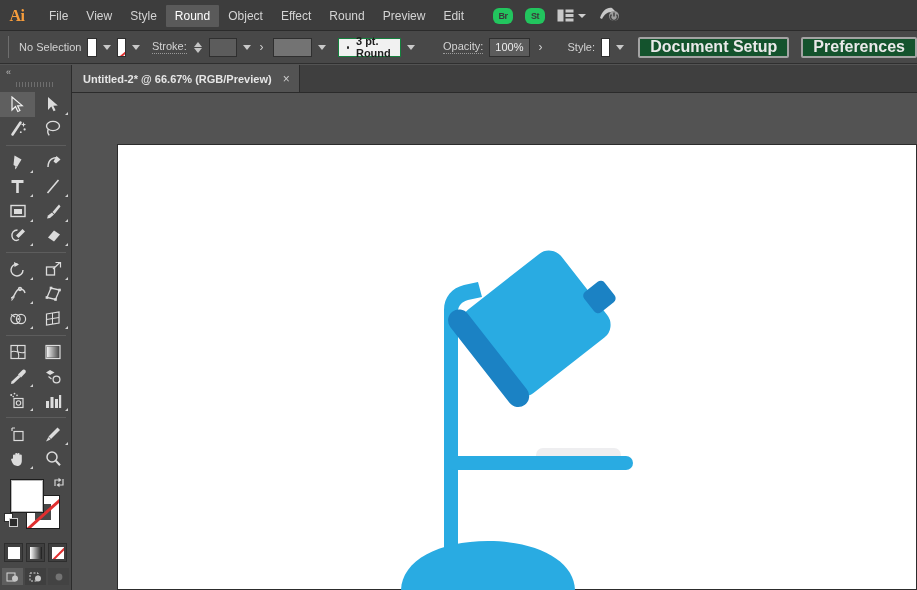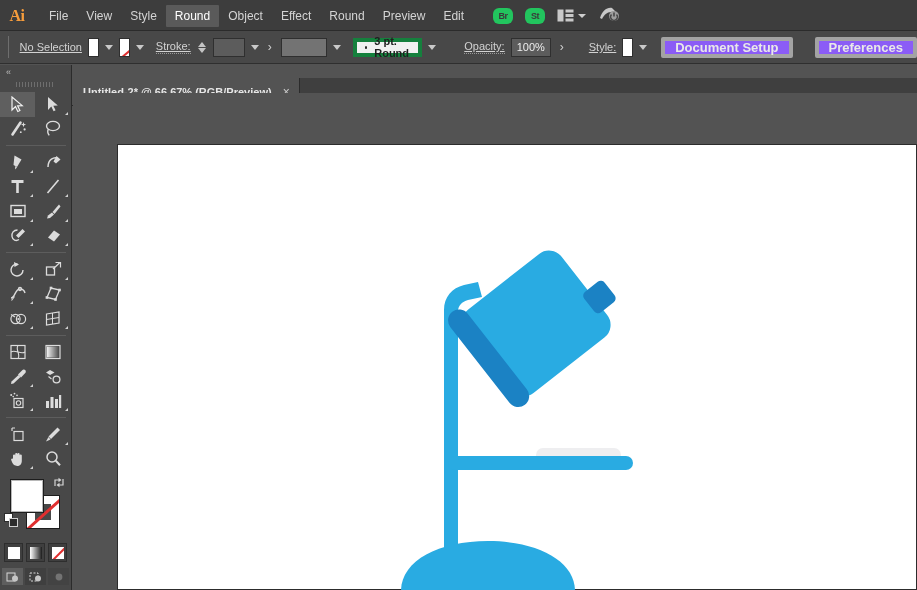--- a/index.html
+++ b/index.html
@@ -69,21 +69,21 @@
     border-bottom: 1px solid #2f2f2f;
     display: flex; align-items: center;
     padding-left: 8px;
     gap: 6px;
   }
   .grip {
     width: 6px; height: 22px;
     background-image: repeating-linear-gradient(to right, #6e6e6e 0 1px, transparent 1px 3px);
     margin-right: 3px;
   }
-  .cb-label { font-size: 11px; color: #d2d2d2; white-space: nowrap; text-decoration: underline; }
+  .cb-label { font-size: 11px; color: #d2d2d2; white-space: nowrap; }
   .cb-label.dotted { border-bottom: 1px dotted #9a9a9a; padding-bottom: 1px; }
   .swatch {
     width: 23px; height: 19px;
     border: 1px solid #2f2f2f;
     background: #ffffff;
   }
   .swatch.none {
     background: #ffffff;
     position: relative; overflow: hidden;
   }
@@ -108,45 +108,45 @@
   .stepper i.dn { border-top: 5px solid #c4c4c4; }
   .field-dark {
     height: 19px; background: #5c5c5c;
     border: 1px solid #2f2f2f;
     display: flex; align-items: center;
     padding: 0 4px;
     font-size: 11px; color: #e8e8e8;
   }
   .brush-field {
     height: 19px; background: #f1f1f1;
-    border: 4px solid #15803d;
+    border: 1px solid #15803d;
     display: flex; align-items: center; gap: 7px;
     padding: 0 8px;
     font-size: 11px; color: #1e1e1e; font-weight: bold;
   }
   .brush-dot { width: 3px; height: 3px; border-radius: 50%; background: #1e1e1e; }
   .opacity-field {
     width: 58px; height: 19px; background: #5c5c5c;
     border: 1px solid #2f2f2f;
     display: flex; align-items: center; padding: 0 5px;
     font-size: 11px; color: #ededed;
   }
   .more-arrow { color: #cfcfcf; font-size: 12px; padding: 0 3px; }
   .btn {
     height: 21px; padding: 0 10px;
-    background: #8b5cf6;
-    border: 4px solid #a3a3a3;
+    background: #14532d;
+    border: 2px solid #a3a3a3;
     border-radius: 2px;
-    color: #e9e9e9; font-size: 13px; font-weight: bold;
+    color: #e9e9e9; font-size: 16px; font-weight: bold;
     display: flex; align-items: center; white-space: nowrap;
   }
 
   
   .tabbar {
-    position: absolute; left: 72px; top: 78px;
+    position: absolute; left: 72px; top: 65px;
     width: 845px; height: 28px;
     background: #3f3f3f;
     border-bottom: 1px solid #2b2b2b;
     display: flex; align-items: flex-end;
   }
   .doc-tab {
     height: 27px;
     background: #535353;
     border-right: 1px solid #2b2b2b;
     display: flex; align-items: center;
@@ -329,21 +329,21 @@
 
     <div class="cb-label dotted" style="margin-left:22px">Opacity:</div>
     <div class="opacity-field">100%</div>
     <div class="more-arrow">›</div>
 
     <div class="cb-label" style="margin-left:16px">Style:</div>
     <div class="swatch"></div>
     <div class="dd-arrow"></div>
 
     <div class="btn" style="margin-left:8px">Document Setup</div>
-    <div class="btn" style="margin-left:16px">Preferences</div>
+    <div class="btn" style="margin-left:6px">Preferences</div>
   </div>
 
   <div class="tabbar">
     <div class="doc-tab">
       <span class="doc-tab-title">Untitled-2* @ 66.67% (RGB/Preview)</span>
       <span class="tab-close">×</span>
     </div>
   </div>
 
   <div class="toolbar">

